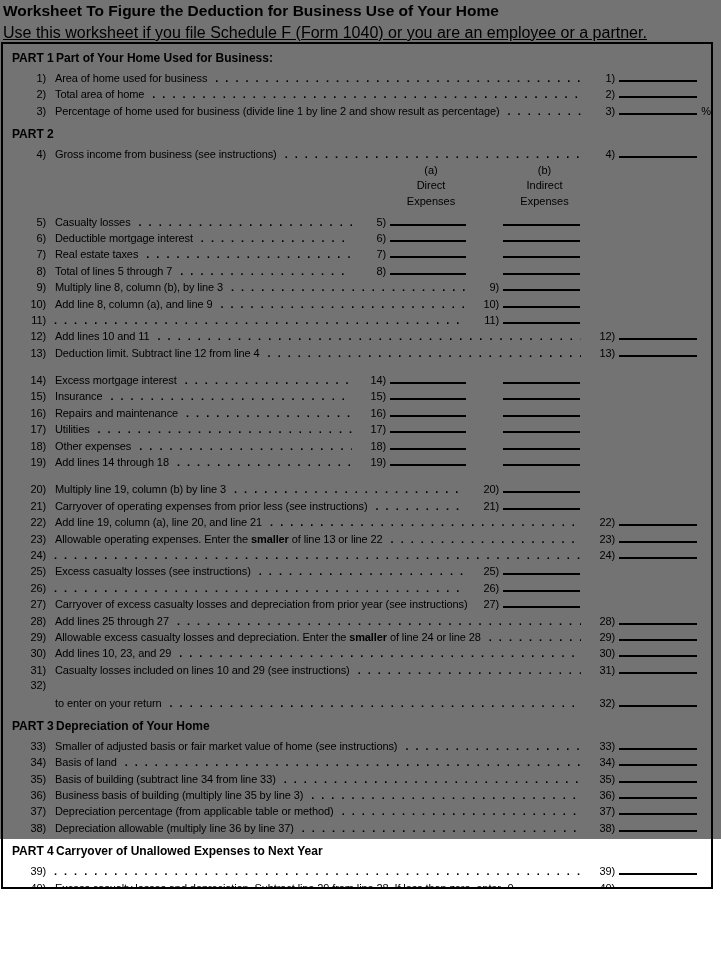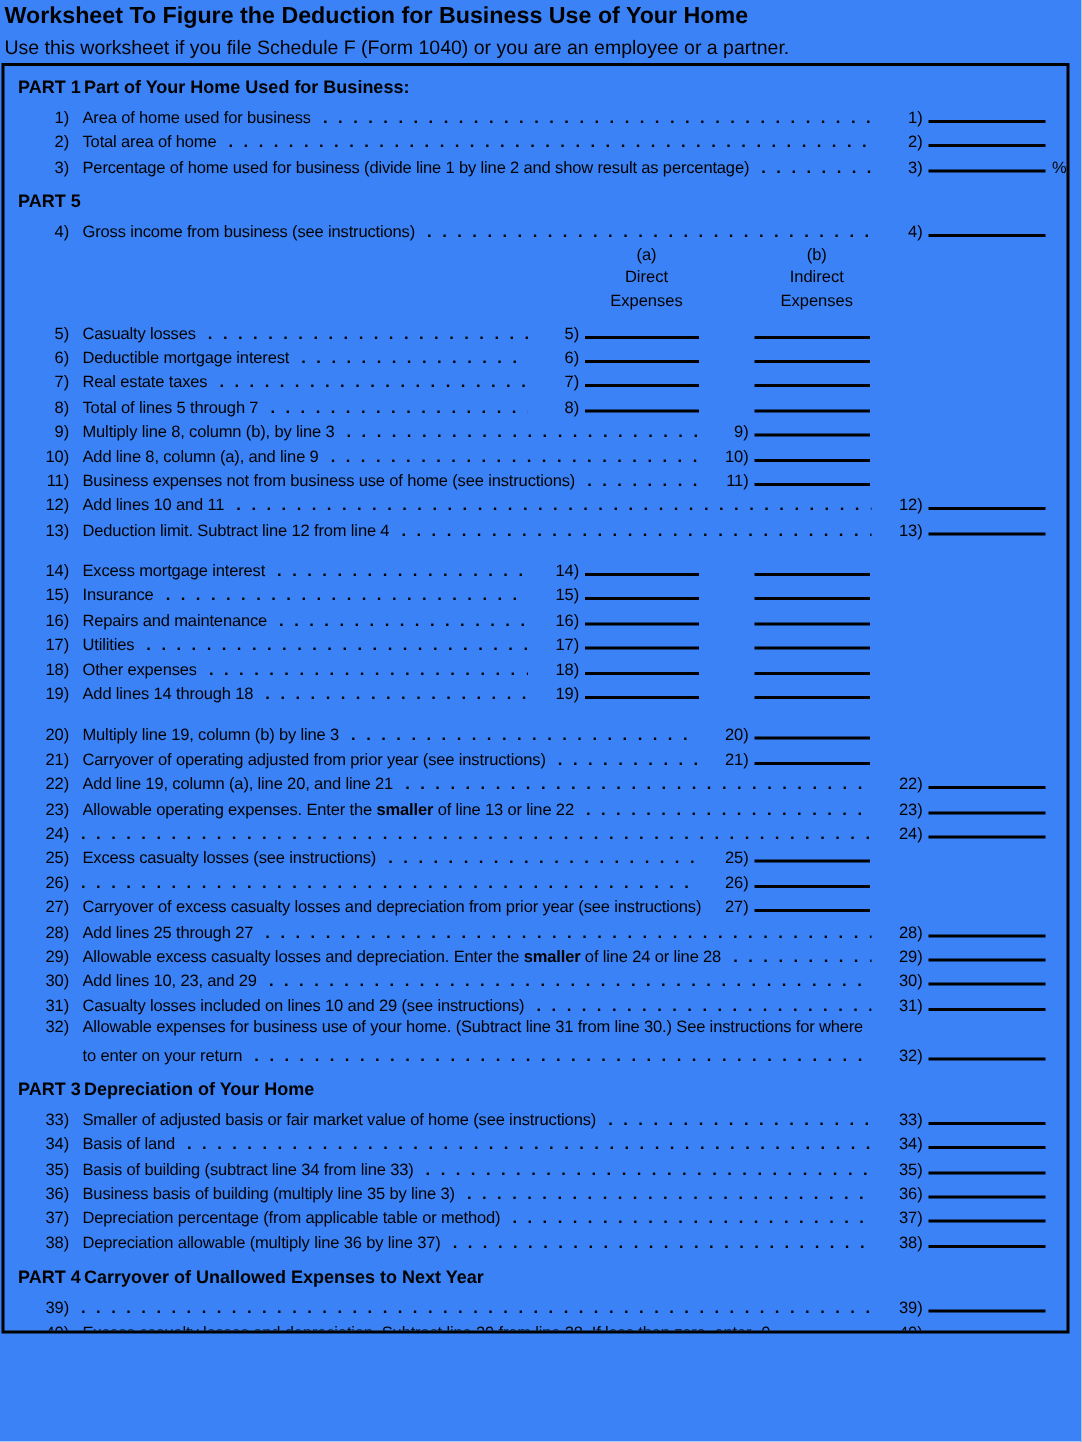--- a/index.html
+++ b/index.html
@@ -1,20 +1,20 @@
 <!DOCTYPE html>
 <html><head>
 <meta charset="utf-8">
 <style>
   html,body{margin:0;padding:0;background:#fff;}
   body{width:721px;height:961px;overflow:hidden;color:#000;
        font-family:"Liberation Sans","DejaVu Sans",sans-serif;}
-  .page{position:relative;width:721px;height:961px;background:#3b82f6;}
+  .page{position:relative;width:721px;height:839px;background:#737373;}
   .title{font-size:15.5px;font-weight:bold;padding:2px 0 0 3px;white-space:nowrap;}
-  .subtitle{font-size:13px;padding:4px 0 0 3px;white-space:nowrap;}
+  .subtitle{font-size:16px;padding:4px 0 0 3px;white-space:nowrap;text-decoration:underline;}
   .box{position:absolute;left:1px;top:42px;width:712px;height:847px;
        border:2px solid #000;box-sizing:border-box;padding-top:4px;overflow:hidden;}
   .part-header{display:flex;align-items:center;padding-left:9px;margin-top:8px;
        margin-bottom:3px;font-weight:bold;font-size:12px;height:16px;line-height:16px;}
   .part-header.first{margin-top:2px;}
   .part-label{width:44px;flex:none;}
   .row{display:flex;align-items:baseline;height:16.4px;line-height:16.4px;
        font-size:11px;letter-spacing:-0.1px;padding-left:12px;padding-right:14px;}
   .row.nopad-r{padding-right:0;}
   .num{width:31px;text-align:right;flex:none;}
@@ -72,21 +72,21 @@
         <span class="num">3)</span>
         <span class="rowtext">Percentage of home used for business (divide line 1 by line 2 and show result as percentage)</span>
         <span class="dots">................................................................................</span>
         <span class="entry">
           <span class="elabel">3)</span>
           <span class="blank r"></span>
           <span class="suffix">%</span>
         </span>
       </div>
       <div class="part-header">
-        <span class="part-label">PART 5</span>
+        <span class="part-label">PART 2</span>
       </div>
       <div class="row">
         <span class="num">4)</span>
         <span class="rowtext">Gross income from business (see instructions)</span>
         <span class="dots">................................................................................</span>
         <span class="entry">
           <span class="elabel">4)</span>
           <span class="blank r"></span>
         </span>
       </div>
@@ -166,21 +166,20 @@
         <span class="rowtext">Add line 8, column (a), and line 9</span>
         <span class="dots">................................................................................</span>
         <span class="entry">
           <span class="elabel">10)</span>
           <span class="blank b"></span>
           <span class="tail-b"></span>
         </span>
       </div>
       <div class="row">
         <span class="num">11)</span>
-        <span class="rowtext">Business expenses not from business use of home (see instructions)</span>
         <span class="dots">................................................................................</span>
         <span class="entry">
           <span class="elabel">11)</span>
           <span class="blank b"></span>
           <span class="tail-b"></span>
         </span>
       </div>
       <div class="row">
         <span class="num">12)</span>
         <span class="rowtext">Add lines 10 and 11</span>
@@ -278,21 +277,21 @@
         <span class="rowtext">Multiply line 19, column (b) by line 3</span>
         <span class="dots">................................................................................</span>
         <span class="entry">
           <span class="elabel">20)</span>
           <span class="blank b"></span>
           <span class="tail-b"></span>
         </span>
       </div>
       <div class="row">
         <span class="num">21)</span>
-        <span class="rowtext">Carryover of operating adjusted from prior year (see instructions)</span>
+        <span class="rowtext">Carryover of operating expenses from prior less (see instructions)</span>
         <span class="dots">................................................................................</span>
         <span class="entry">
           <span class="elabel">21)</span>
           <span class="blank b"></span>
           <span class="tail-b"></span>
         </span>
       </div>
       <div class="row">
         <span class="num">22)</span>
         <span class="rowtext">Add line 19, column (a), line 20, and line 21</span>
@@ -379,21 +378,20 @@
         <span class="num">31)</span>
         <span class="rowtext">Casualty losses included on lines 10 and 29 (see instructions)</span>
         <span class="dots">................................................................................</span>
         <span class="entry">
           <span class="elabel">31)</span>
           <span class="blank r"></span>
         </span>
       </div>
       <div class="row">
         <span class="num">32)</span>
-        <span class="rowtext">Allowable expenses for business use of your home. (Subtract line 31 from line 30.) See instructions for where</span>
         <span class="spacer"></span>
       </div>
       <div class="row">
         <span class="num"></span>
         <span class="rowtext">to enter on your return</span>
         <span class="dots">................................................................................</span>
         <span class="entry">
           <span class="elabel">32)</span>
           <span class="blank r"></span>
         </span>

